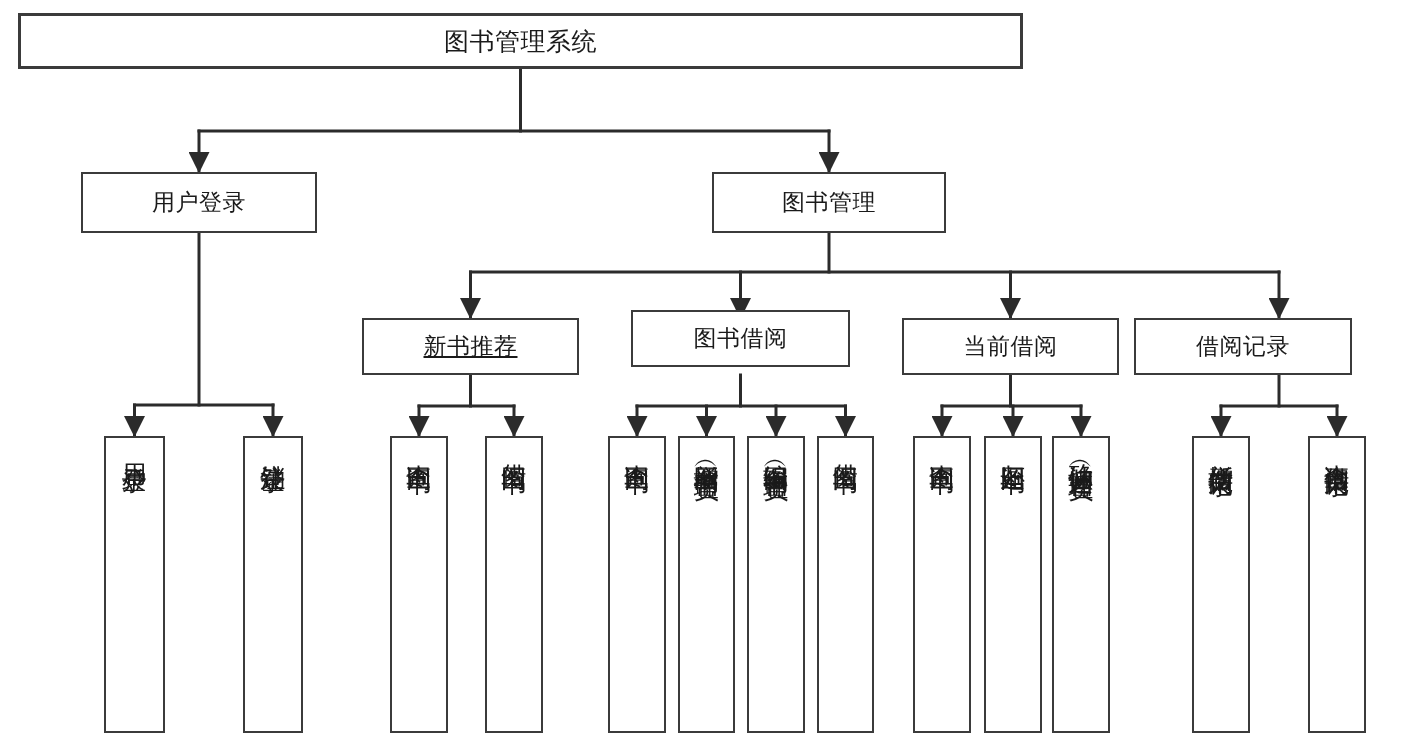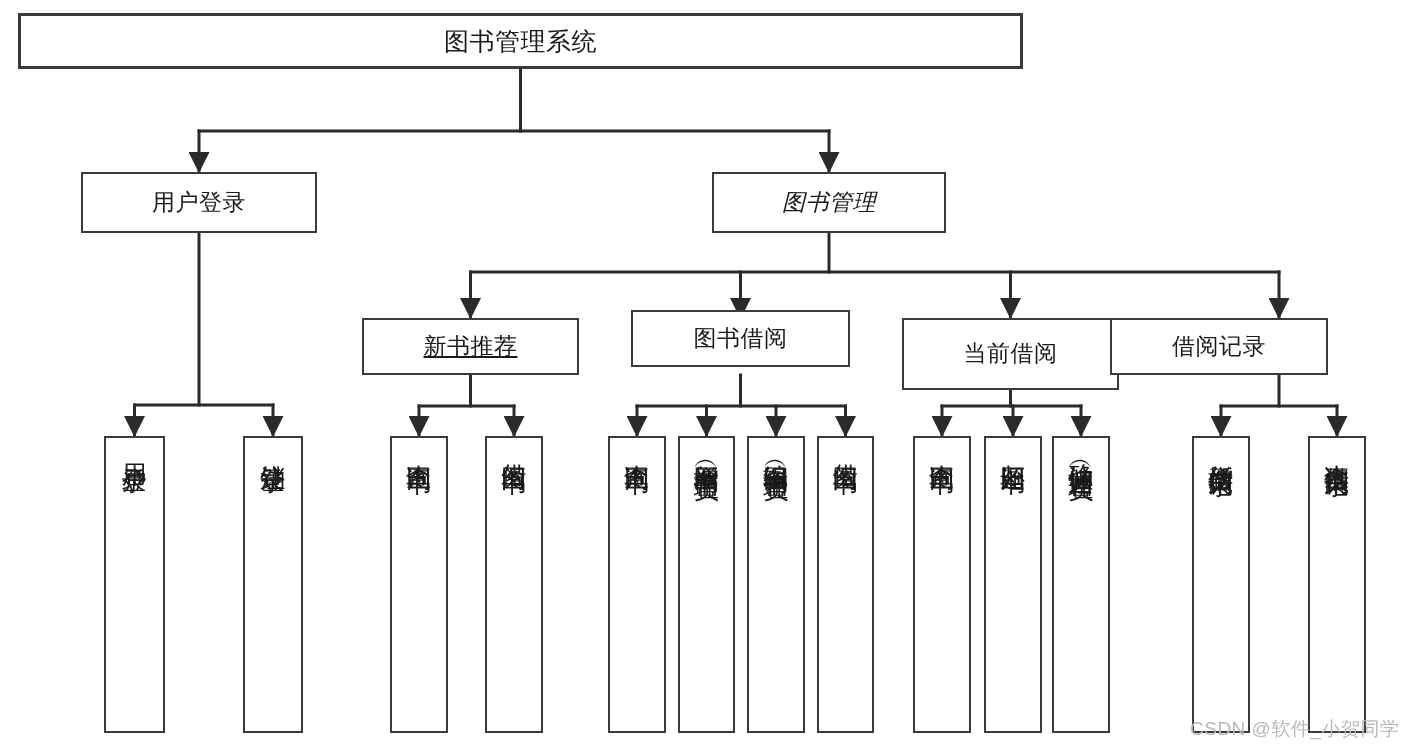--- a/index.html
+++ b/index.html
@@ -121,33 +121,33 @@
       </g>
   </svg>
 
   <div id="nodes-layer">
       <div class="node root" style="left: 18px; top: 13px; width: 1005px; height: 56px;">
         <span class="node-label">图书管理系统</span>
       </div>
       <div class="node level2" style="left: 81px; top: 172px; width: 236px; height: 61px;">
         <span class="node-label">用户登录</span>
       </div>
-      <div class="node level2" style="left: 712px; top: 172px; width: 234px; height: 61px; font-style: italic;">
+      <div class="node level2" style="left: 712px; top: 172px; width: 234px; height: 61px;">
         <span class="node-label">图书管理</span>
       </div>
       <div class="node level2" style="left: 362px; top: 318px; width: 217px; height: 57px; text-decoration: underline;">
         <span class="node-label">新书推荐</span>
       </div>
       <div class="node level2" style="left: 631px; top: 310px; width: 219px; height: 57px;">
         <span class="node-label">图书借阅</span>
       </div>
-      <div class="node level2" style="left: 902px; top: 318px; width: 217px; height: 72px;">
+      <div class="node level2" style="left: 902px; top: 318px; width: 217px; height: 57px;">
         <span class="node-label">当前借阅</span>
       </div>
-      <div class="node level2" style="left: 1110px; top: 318px; width: 218px; height: 57px;">
+      <div class="node level2" style="left: 1134px; top: 318px; width: 218px; height: 57px;">
         <span class="node-label">借阅记录</span>
       </div>
       <div class="node leaf" style="left: 104px; top: 436px; width: 61px; height: 297px;">
         <span class="node-label">用户登录</span>
       </div>
       <div class="node leaf" style="left: 243px; top: 436px; width: 60px; height: 297px;">
         <span class="node-label">注销登录</span>
       </div>
       <div class="node leaf" style="left: 390px; top: 436px; width: 58px; height: 297px;">
         <span class="node-label">查询图书</span>
@@ -177,14 +177,13 @@
         <span class="node-label">确认归还（管理员）</span>
       </div>
       <div class="node leaf" style="left: 1192px; top: 436px; width: 58px; height: 297px;">
         <span class="node-label">新增借阅记录</span>
       </div>
       <div class="node leaf" style="left: 1308px; top: 436px; width: 58px; height: 297px;">
         <span class="node-label">查询借阅记录</span>
       </div>
     </div>
 
-  <div id="watermark" style="left: 1190px; top: 716px;">CSDN @软件_小贺同学</div>
 </div>
 
 </body></html>

